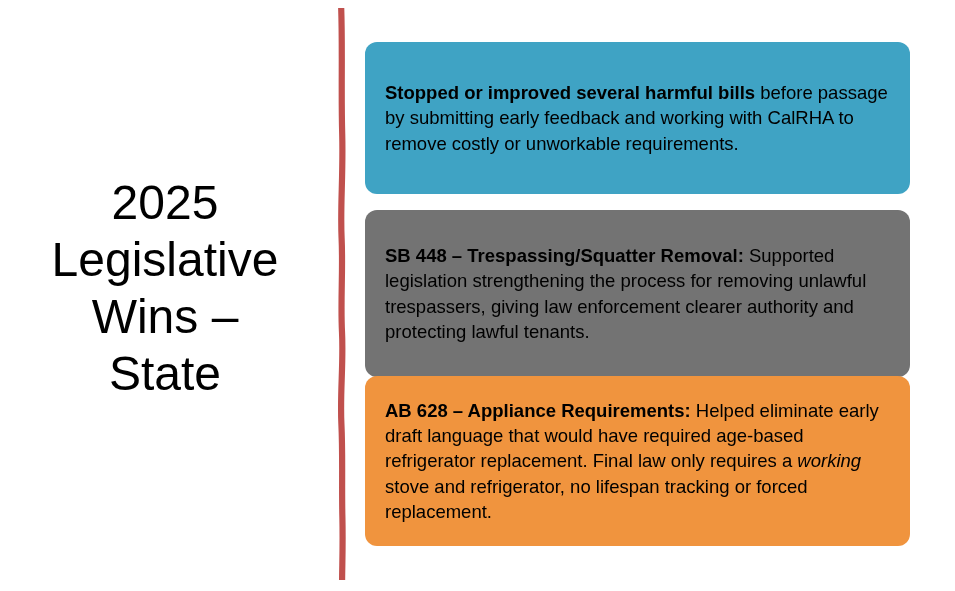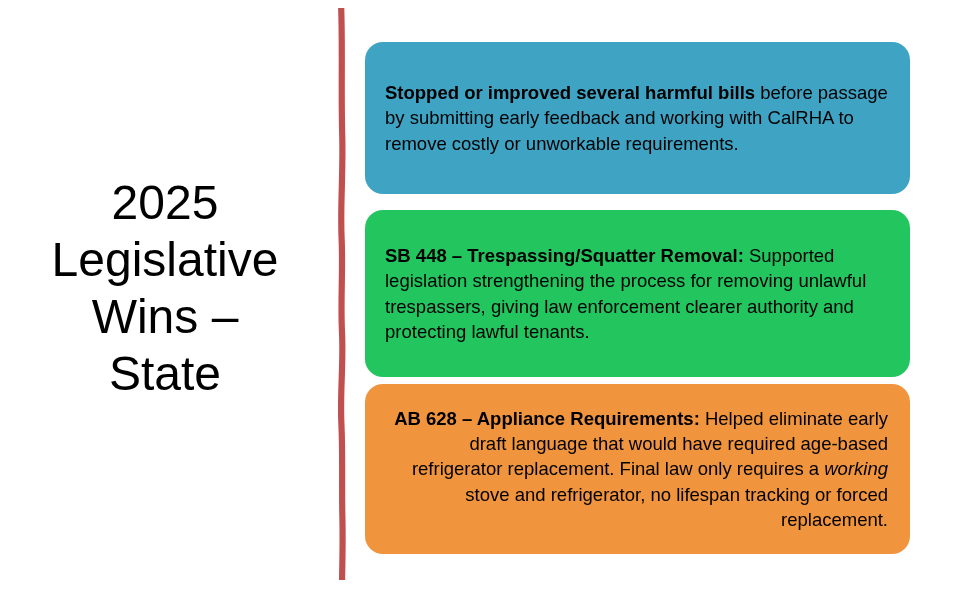--- a/index.html
+++ b/index.html
@@ -50,21 +50,21 @@
     height: 591px;
     pointer-events: none;
   }
 
   
   .callout {
     position: absolute;
     left: 365px;
     width: 545px;
     box-sizing: border-box;
-    border-radius: 18px;
+    border-radius: 12px;
     padding: 14px 22px 14px 20px;
     display: flex;
     align-items: center;
   }
   .callout-text {
     font-family: "Liberation Sans", sans-serif;
     font-size: 18.5px;
     line-height: 25.2px;
     color: #000000;
     font-weight: 400;
@@ -78,23 +78,22 @@
 
   #callout-blue {
     top: 42px;
     height: 152px;
   }
   #callout-green {
     top: 210px;
     height: 167px;
   }
   #callout-orange {
-    top: 384px;
+    top: 376px;
     height: 170px;
-    text-align: right;
   }
 </style>
 </head>
 <body>
 
 <div id="slide" style="background: rgb(255, 255, 255);">
 
   <div id="title-block">
     <div id="slide-title">2025
 Legislative
@@ -109,21 +108,21 @@
                C16.9,456 15.6,486 16.4,518 C17.0,546 16.2,564 16.1,580" fill="none" stroke="#C0504D" stroke-width="6.2" stroke-linecap="butt"></path>
     </svg>
   </div>
 
   <div class="callout" id="callout-blue" style="background: rgb(63, 163, 196);">
     <div class="callout-text">
       <b>Stopped or improved several harmful bills</b><span> before passage by submitting early feedback and working with CalRHA to remove costly or unworkable requirements.</span>
     </div>
   </div>
 
-  <div class="callout" id="callout-green" style="background: #22c55e;">
+  <div class="callout" id="callout-green" style="background: #737373;">
     <div class="callout-text">
       <b>SB 448 – Trespassing/Squatter Removal:</b><span> Supported legislation strengthening the process for removing unlawful trespassers, giving law enforcement clearer authority and protecting lawful tenants.</span>
     </div>
   </div>
 
   <div class="callout" id="callout-orange" style="background: rgb(240, 148, 62);">
     <div class="callout-text">
       <b>AB 628 – Appliance Requirements:</b><span> Helped eliminate early draft language that would have required age-based refrigerator replacement. Final law only requires a </span><i>working</i><span> stove and refrigerator, no lifespan tracking or forced replacement.</span>
     </div>
   </div>

